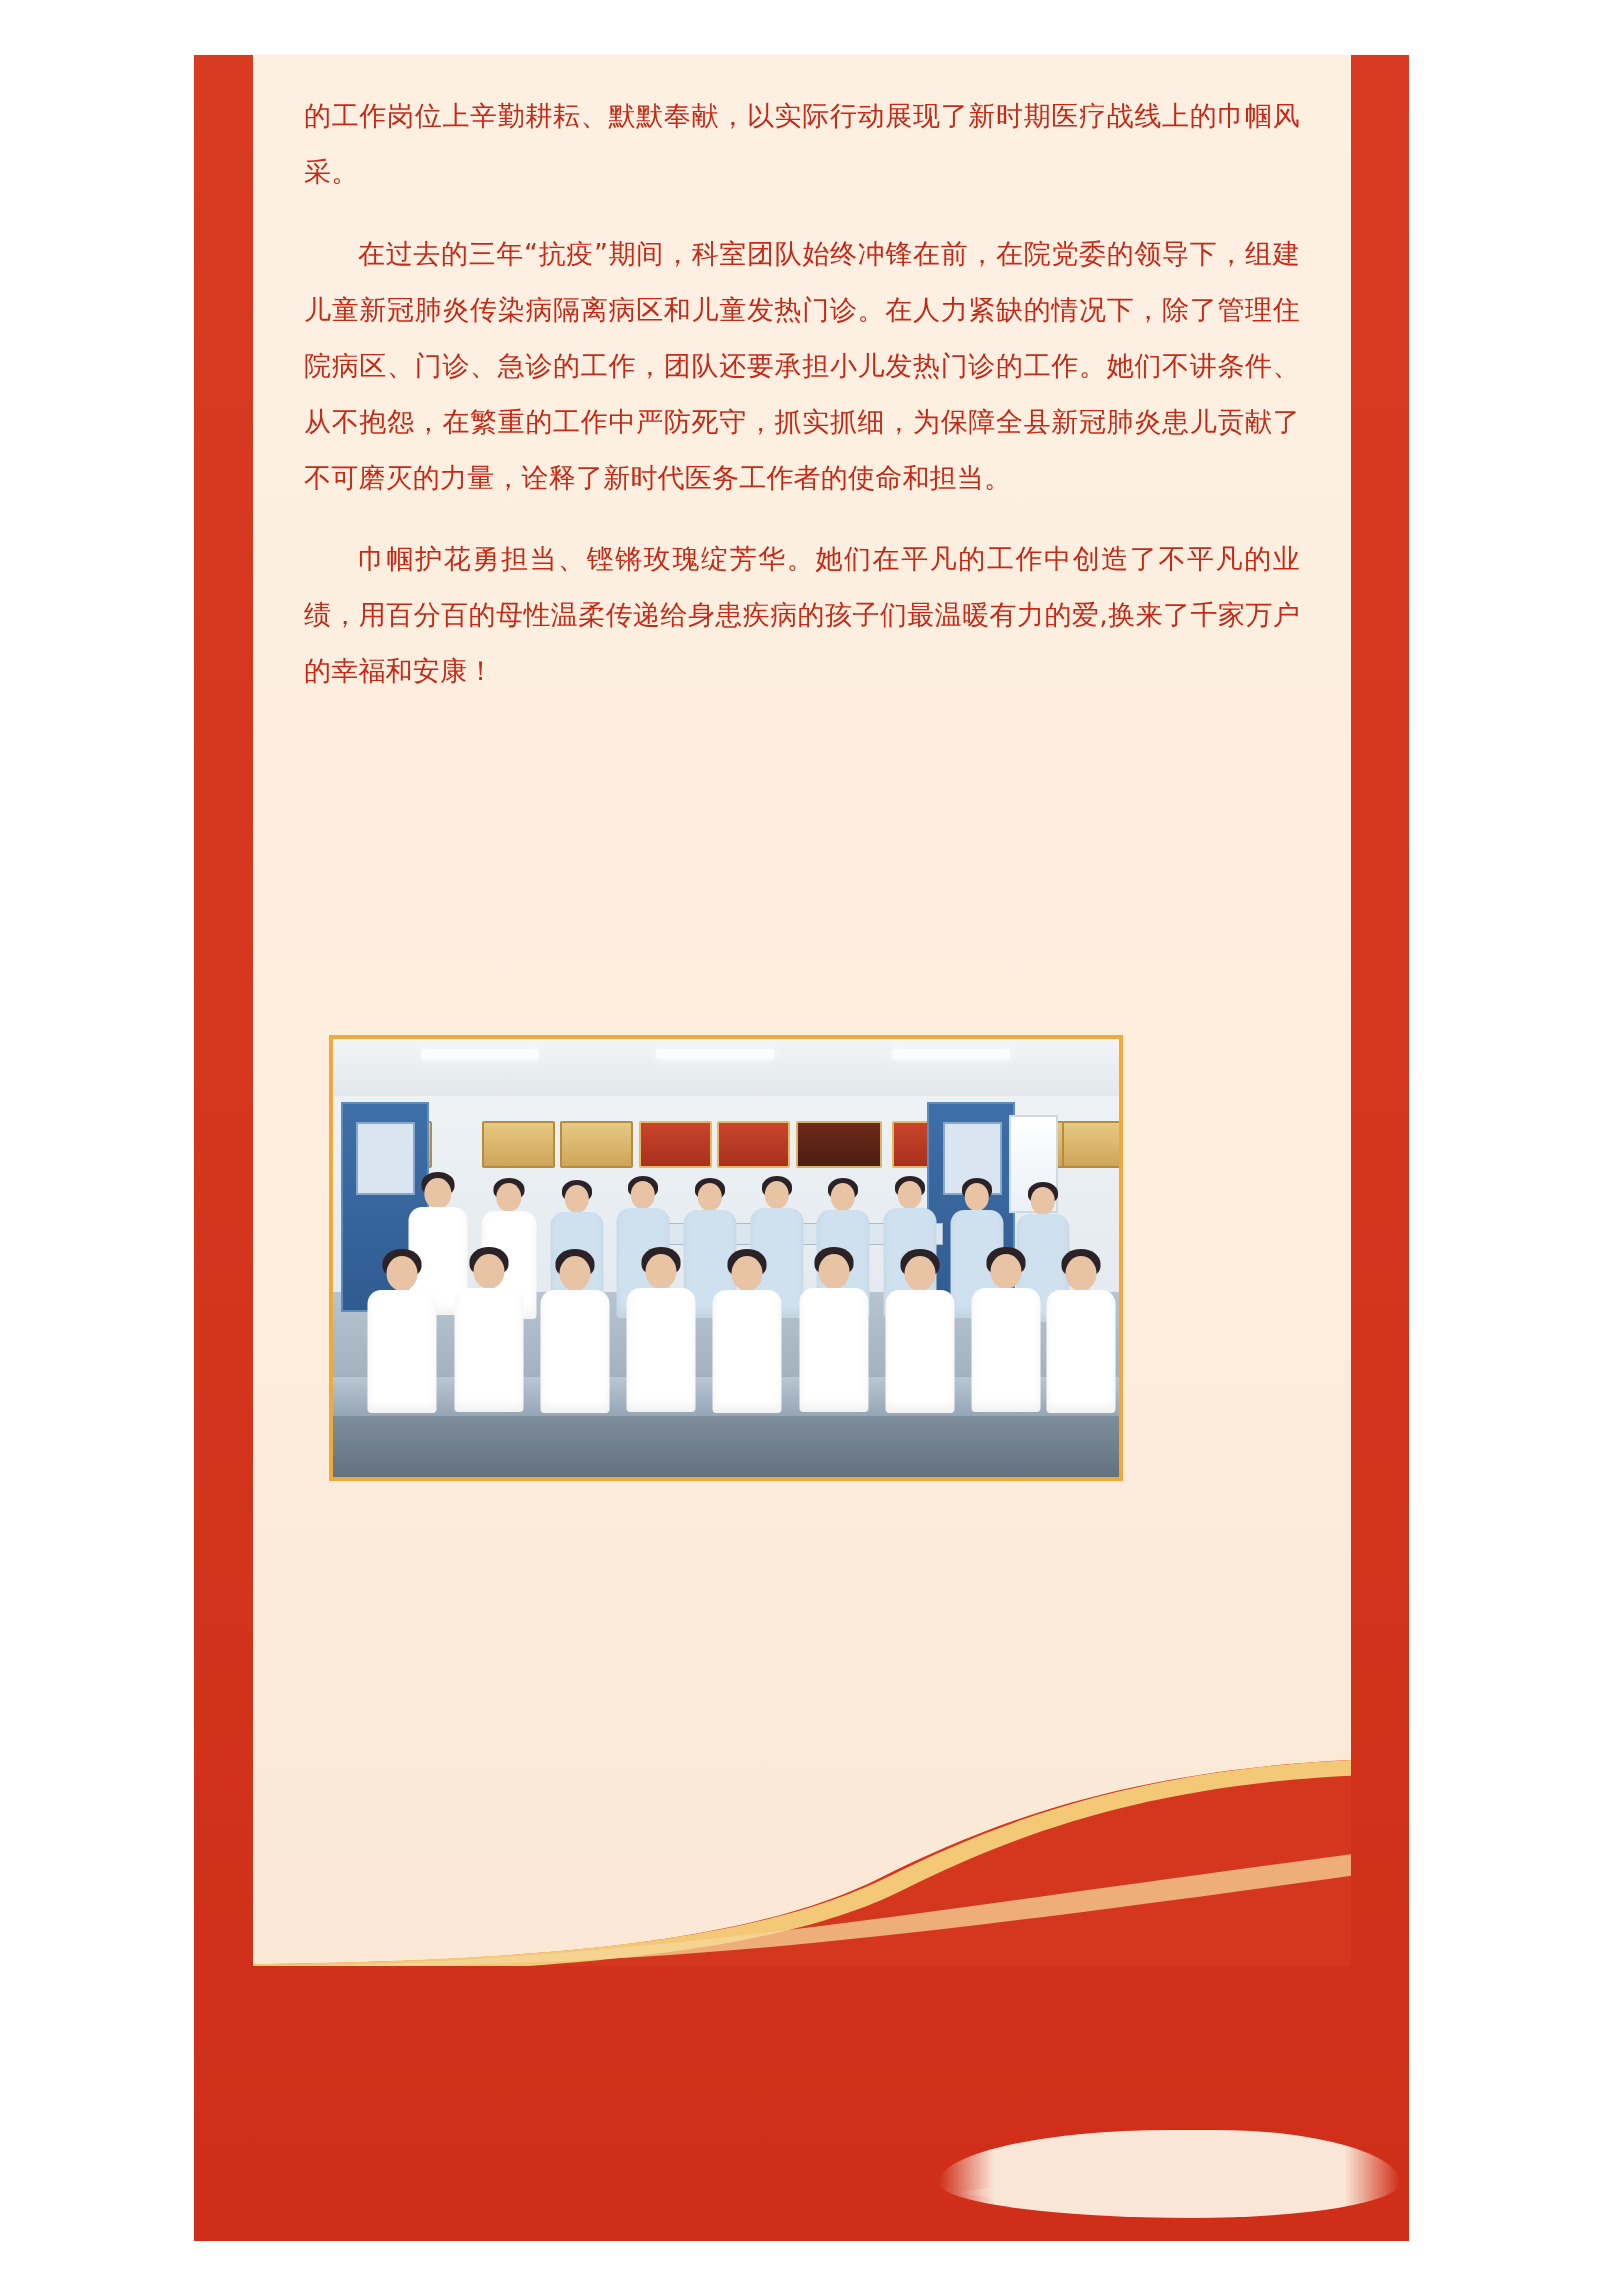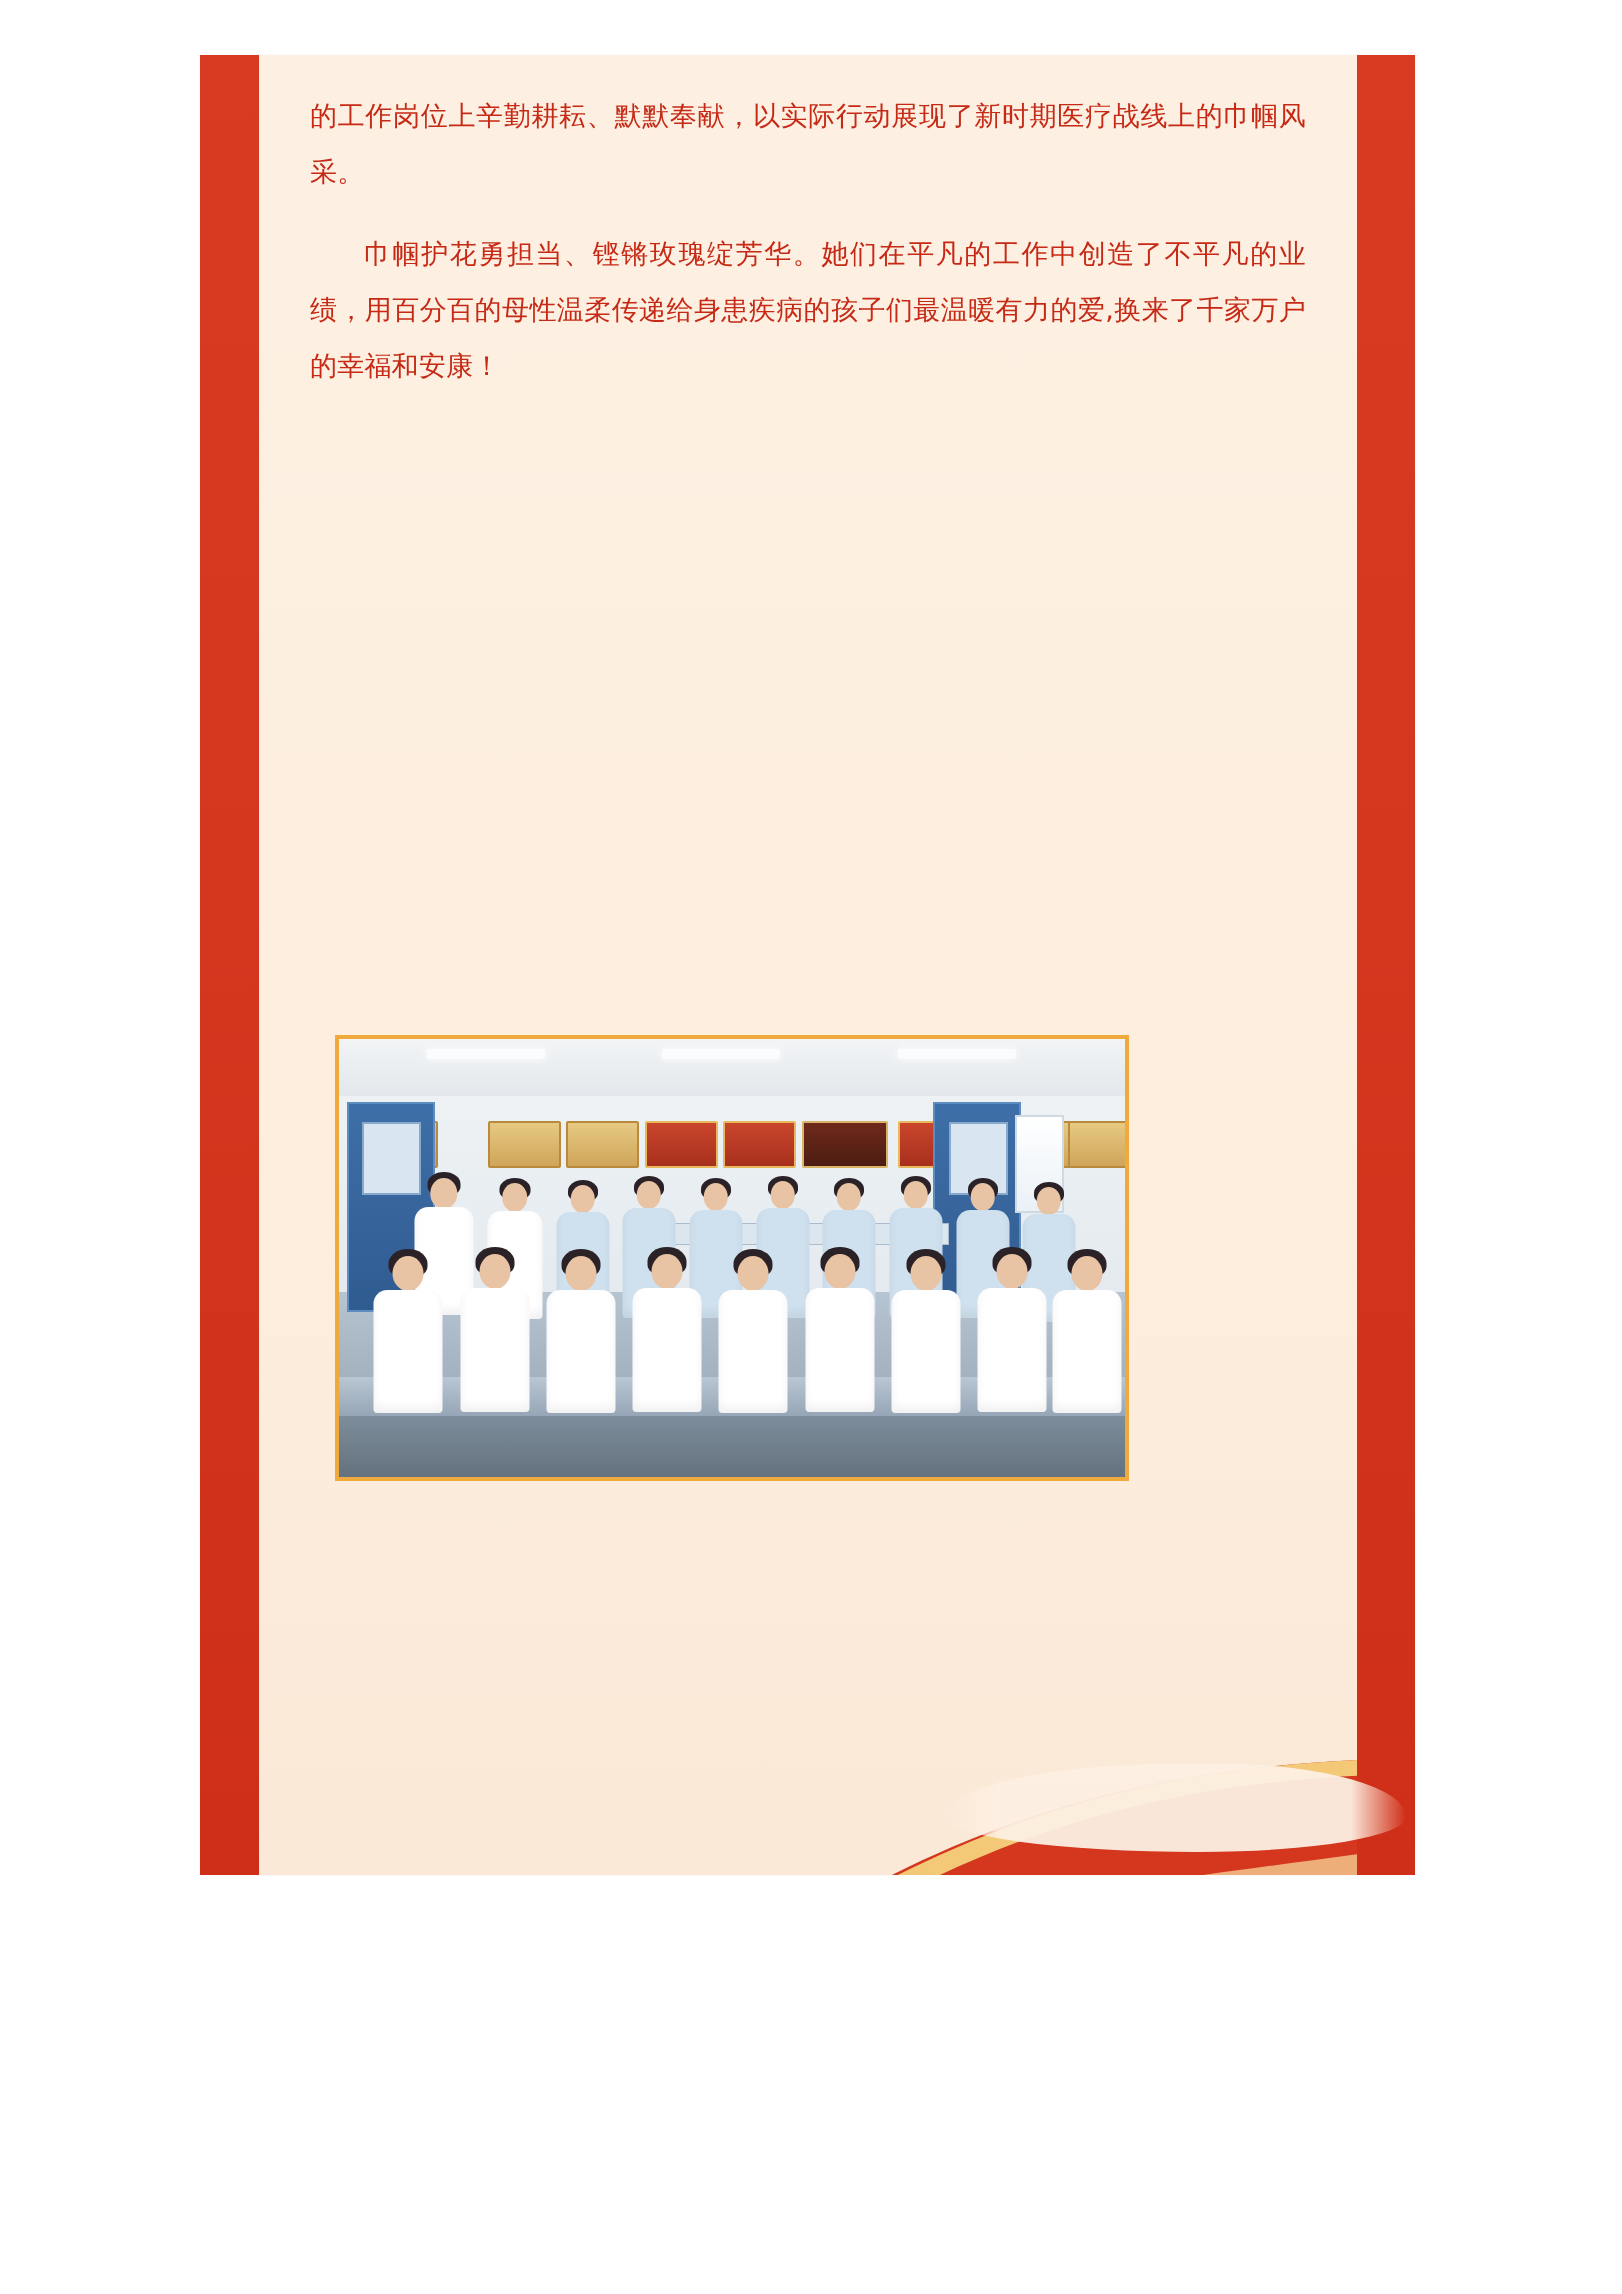--- a/index.html
+++ b/index.html
@@ -10,22 +10,22 @@
     overflow:hidden;
   }
   .page{
     position:relative;
     width:1622px;height:2295px;
     background:#ffffff;
   }
   
   .poster{
     position:absolute;
-    left:200px;top:55px;
-    width:1215px;height:1820px;
+    left:194px;top:55px;
+    width:1215px;height:2186px;
     background:linear-gradient(180deg,#d93b22 0%, #d4361e 45%, #cf2f18 100%);
     box-shadow:0 0 0 1px rgba(0,0,0,0.02);
     overflow:hidden;
   }
   
   .poster:before{
     content:"";
     position:absolute;inset:0;
     background-image:
       radial-gradient(circle at 12% 8%, rgba(255,255,255,0.08) 0 2px, transparent 2.9px),
@@ -175,20 +175,21 @@
 </style>
 </head>
 <body>
 
 <div class="page">
   <div class="poster">
 
     <div class="content-card">
       <div class="content-inner">
         <p class="body-text">的工作岗位上辛勤耕耘、默默奉献，以实际行动展现了新时期医疗战线上的巾帼风采。</p>
+        <p class="body-text indent">在过去的三年“抗疫”期间，科室团队始终冲锋在前，在院党委的领导下，组建儿童新冠肺炎传染病隔离病区和儿童发热门诊。在人力紧缺的情况下，除了管理住院病区、门诊、急诊的工作，团队还要承担小儿发热门诊的工作。她们不讲条件、从不抱怨，在繁重的工作中严防死守，抓实抓细，为保障全县新冠肺炎患儿贡献了不可磨灭的力量，诠释了新时代医务工作者的使命和担当。</p>
         <p class="body-text indent">巾帼护花勇担当、铿锵玫瑰绽芳华。她们在平凡的工作中创造了不平凡的业绩，用百分百的母性温柔传递给身患疾病的孩子们最温暖有力的爱,换来了千家万户的幸福和安康！</p>
       </div>
 
       <div class="photo-frame">
         <div class="photo">
           <div class="ph-ceiling"></div>
           <div class="ph-light" style="left:88px;"></div>
           <div class="ph-light" style="left:323px;"></div>
           <div class="ph-light" style="left:559px;"></div>
           <div class="ph-wall"></div>

